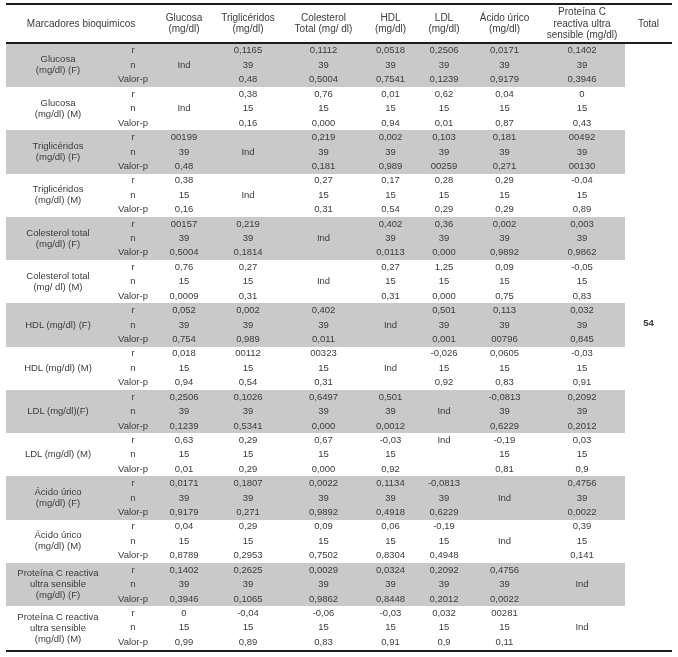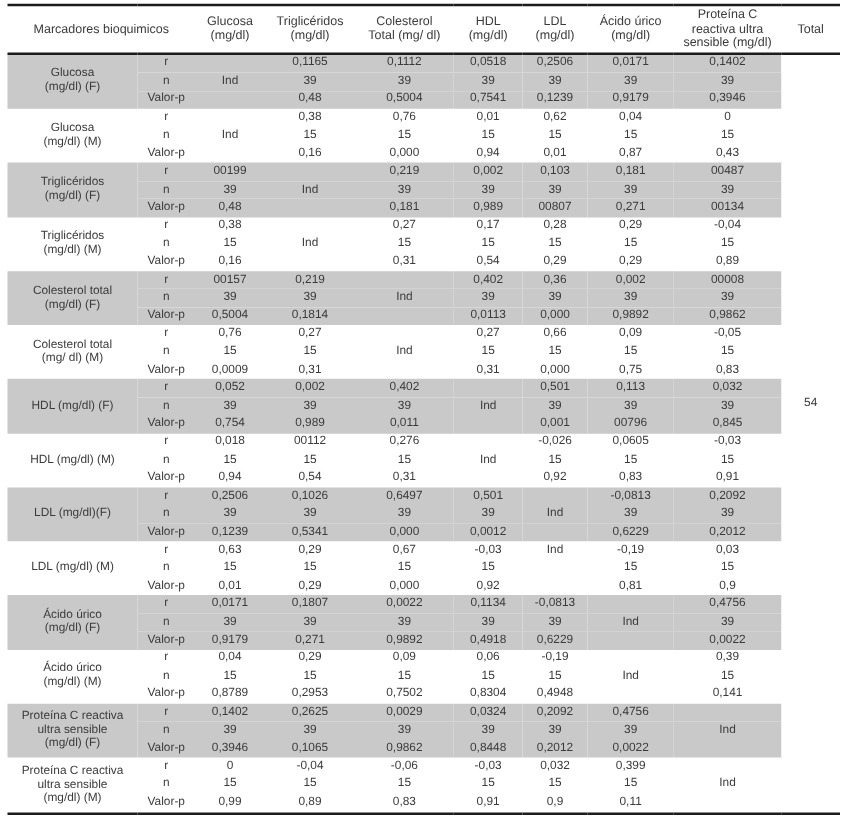--- a/index.html
+++ b/index.html
@@ -45,20 +45,21 @@
     white-space: pre-line;
   }
   tr.shaded td { background: var(--shaded-row); }
   td.marker-label { font-size: 9.5px; }
   td.stat-label { font-size: 9.5px; }
   td.total-cell {
     background: var(--page-bg) !important;
     vertical-align: middle;
     padding-bottom: 46px;
     font-size: 9.5px;
+    font-weight: bold;
   }
 </style>
 </head>
 <body>
 
 <div class="page">
   <table class="corr">
     <colgroup>
       <col style="width:104px">
         <col style="width:46px">
@@ -161,41 +162,41 @@
         <tr class="shaded">
           <td class="marker-label" rowspan="3">Triglicéridos
 (mg/dl) (F)</td>
           <td class="stat-label">r</td>
           <td class="value-cell">00199</td>
           <td class="value-cell"></td>
           <td class="value-cell">0,219</td>
           <td class="value-cell">0,002</td>
           <td class="value-cell">0,103</td>
           <td class="value-cell">0,181</td>
-          <td class="value-cell">00487</td>
+          <td class="value-cell">00492</td>
         </tr>
         <tr class="shaded">
           <td class="stat-label">n</td>
           <td class="value-cell">39</td>
           <td class="value-cell">Ind</td>
           <td class="value-cell">39</td>
           <td class="value-cell">39</td>
           <td class="value-cell">39</td>
           <td class="value-cell">39</td>
           <td class="value-cell">39</td>
         </tr>
         <tr class="shaded">
           <td class="stat-label">Valor-p</td>
           <td class="value-cell">0,48</td>
           <td class="value-cell"></td>
           <td class="value-cell">0,181</td>
           <td class="value-cell">0,989</td>
-          <td class="value-cell">00807</td>
+          <td class="value-cell">00259</td>
           <td class="value-cell">0,271</td>
-          <td class="value-cell">00134</td>
+          <td class="value-cell">00130</td>
         </tr>
         <tr>
           <td class="marker-label" rowspan="3">Triglicéridos
 (mg/dl) (M)</td>
           <td class="stat-label">r</td>
           <td class="value-cell">0,38</td>
           <td class="value-cell"></td>
           <td class="value-cell">0,27</td>
           <td class="value-cell">0,17</td>
           <td class="value-cell">0,28</td>
@@ -225,21 +226,21 @@
         <tr class="shaded">
           <td class="marker-label" rowspan="3">Colesterol total
 (mg/dl)  (F)</td>
           <td class="stat-label">r</td>
           <td class="value-cell">00157</td>
           <td class="value-cell">0,219</td>
           <td class="value-cell"></td>
           <td class="value-cell">0,402</td>
           <td class="value-cell">0,36</td>
           <td class="value-cell">0,002</td>
-          <td class="value-cell">00008</td>
+          <td class="value-cell">0,003</td>
         </tr>
         <tr class="shaded">
           <td class="stat-label">n</td>
           <td class="value-cell">39</td>
           <td class="value-cell">39</td>
           <td class="value-cell">Ind</td>
           <td class="value-cell">39</td>
           <td class="value-cell">39</td>
           <td class="value-cell">39</td>
           <td class="value-cell">39</td>
@@ -255,21 +256,21 @@
           <td class="value-cell">0,9862</td>
         </tr>
         <tr>
           <td class="marker-label" rowspan="3">Colesterol total
 (mg/ dl)  (M)</td>
           <td class="stat-label">r</td>
           <td class="value-cell">0,76</td>
           <td class="value-cell">0,27</td>
           <td class="value-cell"></td>
           <td class="value-cell">0,27</td>
-          <td class="value-cell">0,66</td>
+          <td class="value-cell">1,25</td>
           <td class="value-cell">0,09</td>
           <td class="value-cell">-0,05</td>
         </tr>
         <tr>
           <td class="stat-label">n</td>
           <td class="value-cell">15</td>
           <td class="value-cell">15</td>
           <td class="value-cell">Ind</td>
           <td class="value-cell">15</td>
           <td class="value-cell">15</td>
@@ -315,21 +316,21 @@
           <td class="value-cell"></td>
           <td class="value-cell">0,001</td>
           <td class="value-cell">00796</td>
           <td class="value-cell">0,845</td>
         </tr>
         <tr>
           <td class="marker-label" rowspan="3">HDL (mg/dl) (M)</td>
           <td class="stat-label">r</td>
           <td class="value-cell">0,018</td>
           <td class="value-cell">00112</td>
-          <td class="value-cell">0,276</td>
+          <td class="value-cell">00323</td>
           <td class="value-cell"></td>
           <td class="value-cell">-0,026</td>
           <td class="value-cell">0,0605</td>
           <td class="value-cell">-0,03</td>
         </tr>
         <tr>
           <td class="stat-label">n</td>
           <td class="value-cell">15</td>
           <td class="value-cell">15</td>
           <td class="value-cell">15</td>
@@ -510,21 +511,21 @@
         <tr>
           <td class="marker-label" rowspan="3">Proteína C reactiva
 ultra sensible
 (mg/dl) (M)</td>
           <td class="stat-label">r</td>
           <td class="value-cell">0</td>
           <td class="value-cell">-0,04</td>
           <td class="value-cell">-0,06</td>
           <td class="value-cell">-0,03</td>
           <td class="value-cell">0,032</td>
-          <td class="value-cell">0,399</td>
+          <td class="value-cell">00281</td>
           <td class="value-cell"></td>
         </tr>
         <tr>
           <td class="stat-label">n</td>
           <td class="value-cell">15</td>
           <td class="value-cell">15</td>
           <td class="value-cell">15</td>
           <td class="value-cell">15</td>
           <td class="value-cell">15</td>
           <td class="value-cell">15</td>

